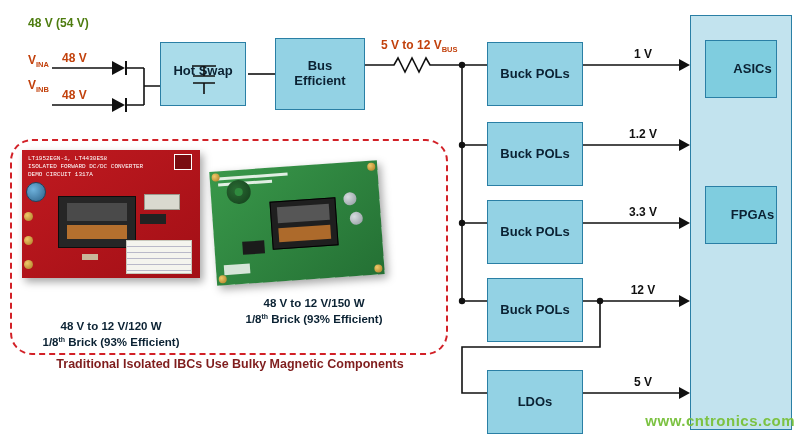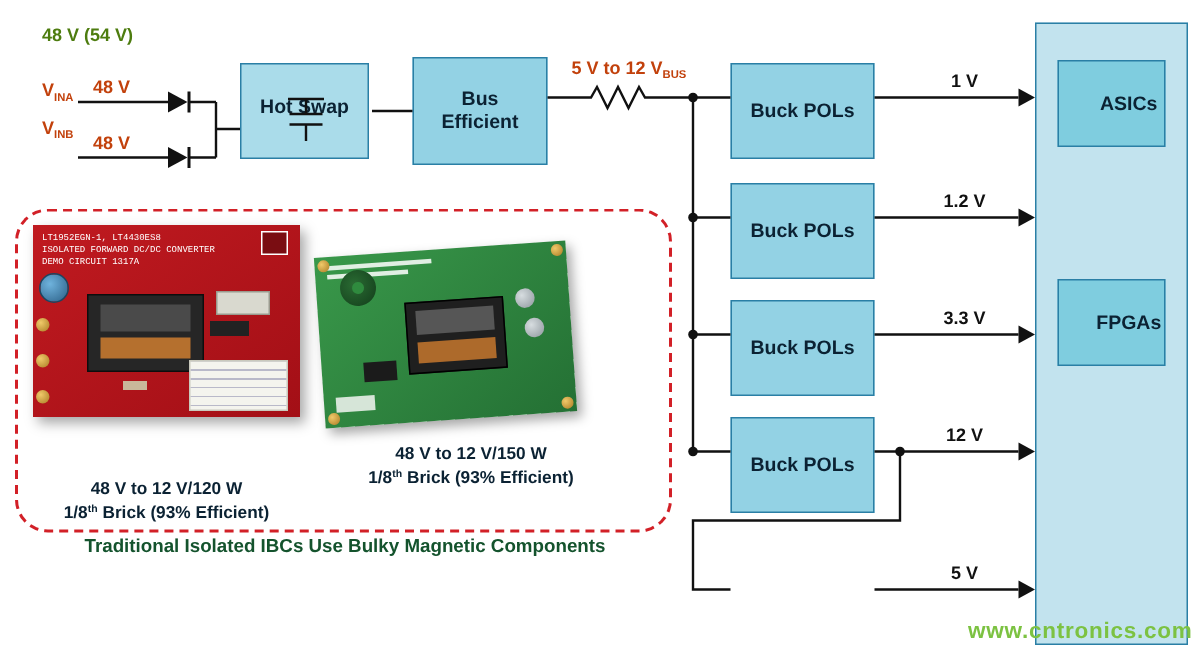--- a/index.html
+++ b/index.html
@@ -38,21 +38,21 @@
   
   .callout-box{
     position:absolute;left:10px;top:139px;width:434px;height:212px;
     border:2px dashed #d22027;border-radius:22px;z-index:1;
   }
   .cap{position:absolute;text-align:center;font-weight:bold;font-size:11.5px;
        color:#0b2233;line-height:1.35;z-index:3;}
   .capL{left:20px;top:291px;width:182px;margin-top:28px;}
   .capR{left:228px;top:296px;width:172px;}
   .footer{position:absolute;left:12px;top:357px;width:436px;text-align:center;
-          font-weight:bold;font-size:12.5px;color:#14532d;z-index:3;}
+          font-weight:bold;font-size:12.5px;color:#7f1d1d;z-index:3;}
   .watermark{position:absolute;right:5px;top:412px;width:230px;text-align:right;
              font-weight:bold;font-size:15px;color:#7cc242;z-index:9;letter-spacing:.5px;}
   
   .board{position:absolute;z-index:2;box-shadow:3px 4px 8px rgba(0,0,0,.35);}
   .board-red{left:22px;top:150px;width:178px;height:128px;
              background:linear-gradient(145deg,#c01a20,#a30f16);}
   .board-green{left:213px;top:166px;width:168px;height:114px;transform:rotate(-4deg);
                background:linear-gradient(140deg,#39984a,#247034);}
   .silkline{position:absolute;color:#ffffff;font-family:"Liberation Mono",monospace;
             font-size:6px;line-height:7px;white-space:nowrap;}
@@ -118,20 +118,23 @@
     <span>Buck POLs</span>
   </div>
   <div class="block fill-med pol pol2">
     <span>Buck POLs</span>
   </div>
   <div class="block fill-med pol pol3">
     <span>Buck POLs</span>
   </div>
   <div class="block fill-med pol pol4">
     <span>Buck POLs</span>
+  </div>
+  <div class="block fill-med pol ldo">
+    <span>LDOs</span>
   </div>
 
   <div class="block panel panelbox"></div>
   <div class="block load loadbox load1">
     <span>ASICs</span>
   </div>
   <div class="block load loadbox load2">
     <span>FPGAs</span>
   </div>
 

